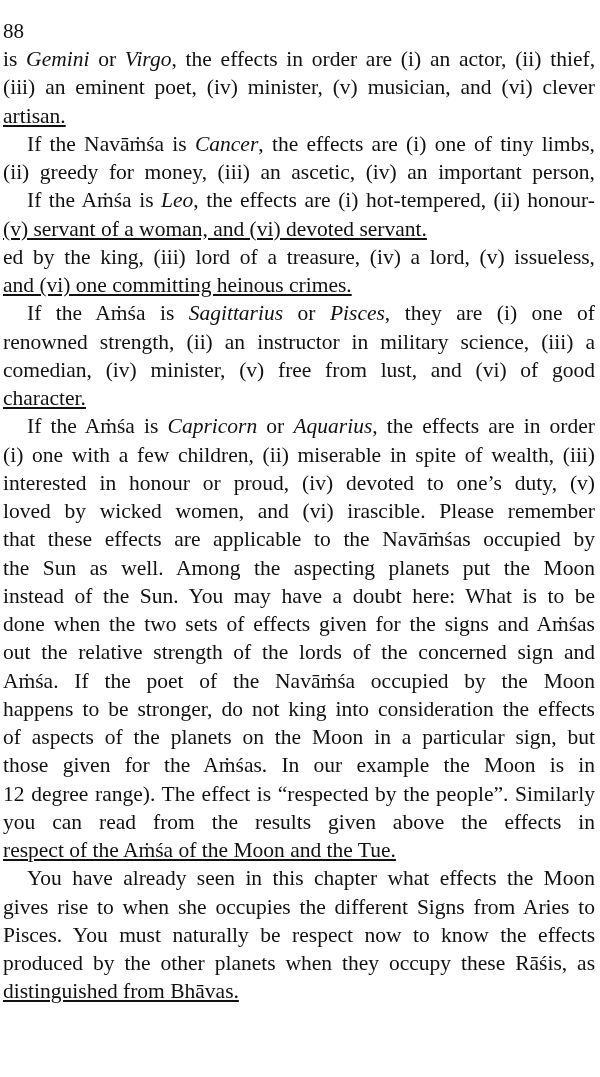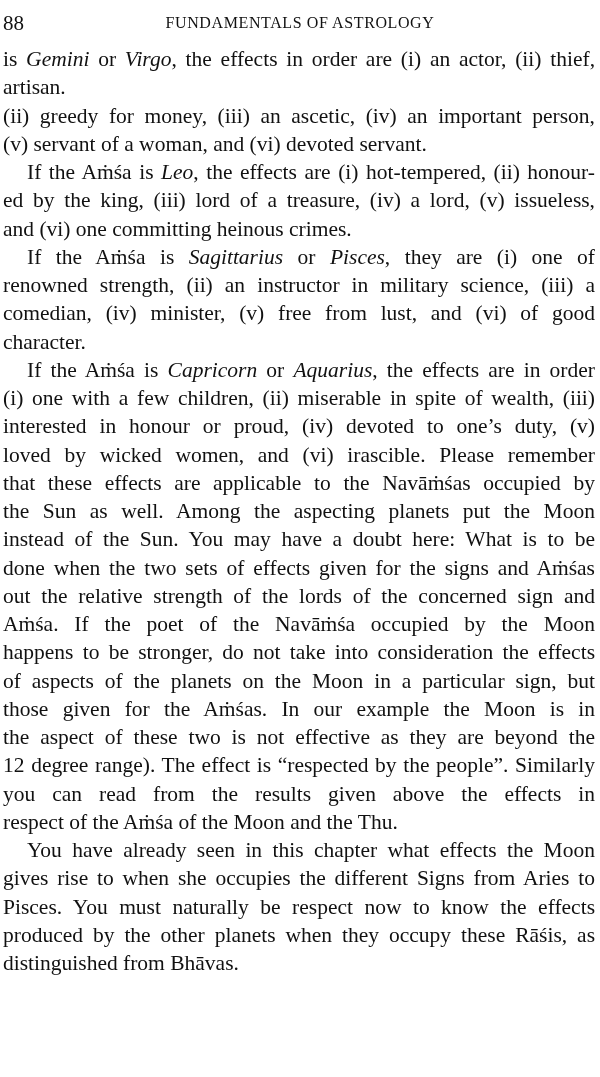--- a/index.html
+++ b/index.html
@@ -1,63 +1,63 @@
 <!DOCTYPE html>
 <html><head>
 <meta charset="utf-8">
 <style>
   html, body { margin: 0; padding: 0; background: #ffffff; }
   body { width: 600px; height: 1077px; overflow: hidden; position: relative;
          font-family: "Liberation Serif", "DejaVu Serif", serif; color: #111; }
-  .header { position: absolute; top: 8px; left: 0; width: 600px; height: 32px; }
+  .header { position: absolute; top: 16px; left: 0; width: 600px; height: 32px; }
   .page-num { position: absolute; left: 3px; top: 3px; font-size: 21px; }
   .running-title { position: absolute; left: 0; right: 0; top: 6px; text-align: center;
                    font-size: 16px; letter-spacing: 0.6px; }
   .body { position: absolute; top: 45px; left: 3px; width: 592px; }
   .line { height: 28.25px; line-height: 28.25px; font-size: 21.5px; white-space: nowrap;
           text-align: justify; text-align-last: justify; overflow: hidden; }
-  .line.last { text-align-last: left; }
+  .line.last { text-align-last: left; text-decoration: underline; }
   .line.indent { padding-left: 24px; }
   i { font-style: italic; font-family: Liberation Serif, serif; }
 </style>
 </head>
 <body>
 
 <div class="header">
   <span class="page-num">88</span>
-  <span class="running-title">FUNDAMENTALS OF ASTROLOGY</span>
 </div>
 
 <div class="body" id="body-text">
     <div class="line"><span>is </span><i>Gemini</i><span> or </span><i>Virgo</i><span>, the effects in order are (i) an actor, (ii) thief,</span></div>
+    <div class="line"><span>(iii) an eminent poet, (iv) minister, (v) musician, and (vi) clever</span></div>
     <div class="line last"><span>artisan.</span></div>
+    <div class="line indent"><span>If the Navāṁśa is </span><i>Cancer</i><span>, the effects are (i) one of tiny limbs,</span></div>
     <div class="line"><span>(ii) greedy for money, (iii) an ascetic, (iv) an important person,</span></div>
+    <div class="line indent"><span>If the Aṁśa is </span><i>Leo</i><span>, the effects are (i) hot-tempered, (ii) honour-</span></div>
     <div class="line last"><span>(v) servant of a woman, and (vi) devoted servant.</span></div>
-    <div class="line indent"><span>If the Aṁśa is </span><i>Leo</i><span>, the effects are (i) hot-tempered, (ii) honour-</span></div>
     <div class="line"><span>ed by the king, (iii) lord of a treasure, (iv) a lord, (v) issueless,</span></div>
     <div class="line last"><span>and (vi) one committing heinous crimes.</span></div>
     <div class="line indent"><span>If the Aṁśa is </span><i>Sagittarius</i><span> or </span><i>Pisces</i><span>, they are (i) one of</span></div>
     <div class="line"><span>renowned strength, (ii) an instructor in military science, (iii) a</span></div>
     <div class="line"><span>comedian, (iv) minister, (v) free from lust, and (vi) of good</span></div>
     <div class="line last"><span>character.</span></div>
     <div class="line indent"><span>If the Aṁśa is </span><i>Capricorn</i><span> or </span><i>Aquarius</i><span>, the effects are in order</span></div>
     <div class="line"><span>(i) one with a few children, (ii) miserable in spite of wealth, (iii)</span></div>
     <div class="line"><span>interested in honour or proud, (iv) devoted to one’s duty, (v)</span></div>
     <div class="line"><span>loved by wicked women, and (vi) irascible. Please remember</span></div>
     <div class="line"><span>that these effects are applicable to the Navāṁśas occupied by</span></div>
     <div class="line"><span>the Sun as well. Among the aspecting planets put the Moon</span></div>
     <div class="line"><span>instead of the Sun. You may have a doubt here: What is to be</span></div>
     <div class="line"><span>done when the two sets of effects given for the signs and Aṁśas</span></div>
     <div class="line"><span>out the relative strength of the lords of the concerned sign and</span></div>
     <div class="line"><span>Aṁśa. If the poet of the Navāṁśa occupied by the Moon</span></div>
-    <div class="line"><span>happens to be stronger, do not take into consideration the effects</span></div>
+    <div class="line"><span>happens to be stronger, do not king into consideration the effects</span></div>
     <div class="line"><span>of aspects of the planets on the Moon in a particular sign, but</span></div>
     <div class="line"><span>those given for the Aṁśas. In our example the Moon is in</span></div>
-    <div class="line"><span>the aspect of these two is not effective as they are beyond the</span></div>
     <div class="line"><span>12 degree range). The effect is “respected by the people”. Similarly</span></div>
     <div class="line"><span>you can read from the results given above the effects in</span></div>
-    <div class="line last"><span>respect of the Aṁśa of the Moon and the Thu.</span></div>
+    <div class="line last"><span>respect of the Aṁśa of the Moon and the Tue.</span></div>
     <div class="line indent"><span>You have already seen in this chapter what effects the Moon</span></div>
     <div class="line"><span>gives rise to when she occupies the different Signs from Aries to</span></div>
     <div class="line"><span>Pisces. You must naturally be respect now to know the effects</span></div>
     <div class="line"><span>produced by the other planets when they occupy these Rāśis, as</span></div>
     <div class="line last"><span>distinguished from Bhāvas.</span></div>
   </div>
 
 </body></html>

